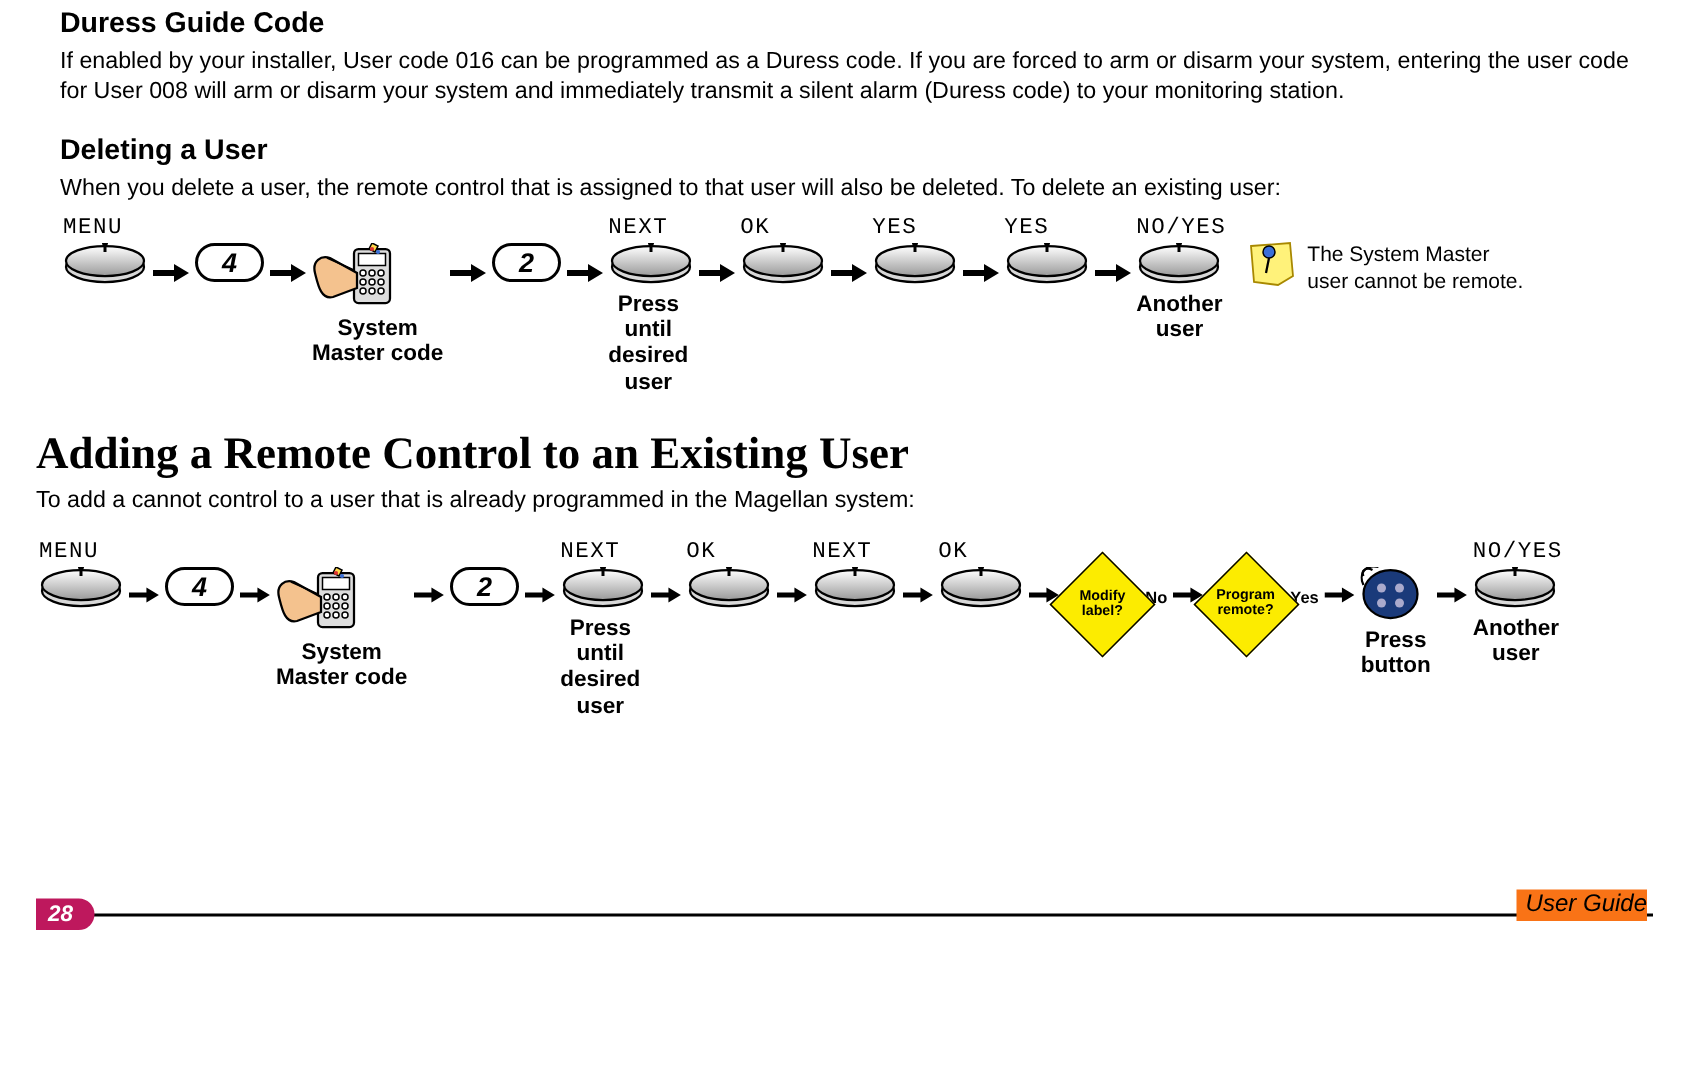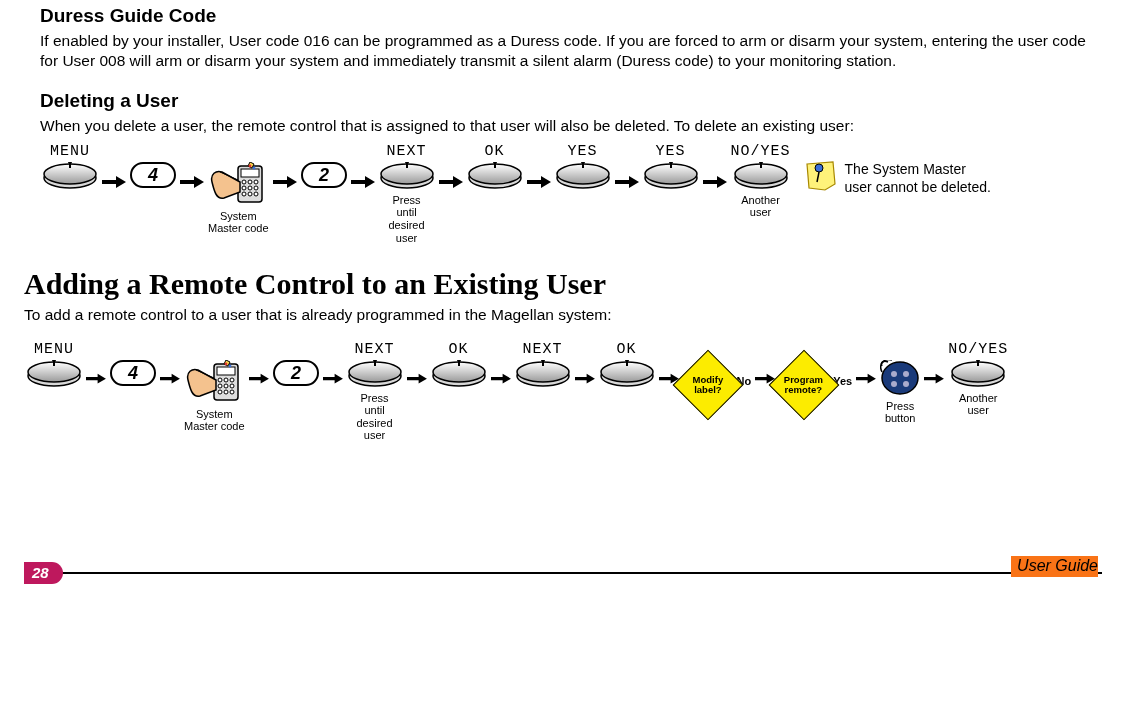--- a/index.html
+++ b/index.html
@@ -48,35 +48,35 @@
     display: flex;
     align-items: flex-start;
     margin-left: 16px;
     flex-wrap: nowrap;
     margin-bottom: 20px;
   }
   .flow.full { margin-left: 0; }
   .step {
     display: flex;
     flex-direction: column;
-    align-items: center;
+    align-items: flex-start;
     margin: 0 2px;
     font-size: 11px;
   }
   .step .label-top {
     font-family: "Courier New", monospace;
     font-size: 15px;
     letter-spacing: 1px;
     height: 18px;
     margin-bottom: 2px;
     white-space: nowrap;
   }
   .step .label-bot {
-    font-size: 11px;
-    font-weight: normal;
+    font-size: 15px;
+    font-weight: bold;
     text-align: center;
     margin-top: 4px;
     line-height: 1.15;
     white-space: nowrap;
   }
   .arrow {
     display: flex;
     align-items: center;
     justify-content: center;
     height: 40px;
@@ -326,26 +326,26 @@
       <svg width="56" height="28">
           <use href="#pill"></use>
         </svg>
       <div class="label-bot">Another<br>user</div>
     </div>
 
     <div class="side-note">
       <span class="icon"><svg width="36" height="32">
             <use href="#pin-icon"></use>
           </svg></span>
-      <span>The System Master user cannot be deleted.</span>
+      <span>The System Master user cannot be remote.</span>
     </div>
   </div>
 
   <h1 class="big">Adding a Remote Control to an Existing User</h1>
-  <p class="body-nomargin">To add a remote control to a user that is already programmed in the Magellan system:</p>
+  <p class="body-nomargin">To add a cannot control to a user that is already programmed in the Magellan system:</p>
 
   <div class="flow full" style="align-items:flex-start;">
     <div class="step">
       <div class="label-top">MENU</div>
       <svg width="56" height="28">
           <use href="#pill"></use>
         </svg>
     </div>
     <div class="arrow">
         <svg width="20" height="16">

